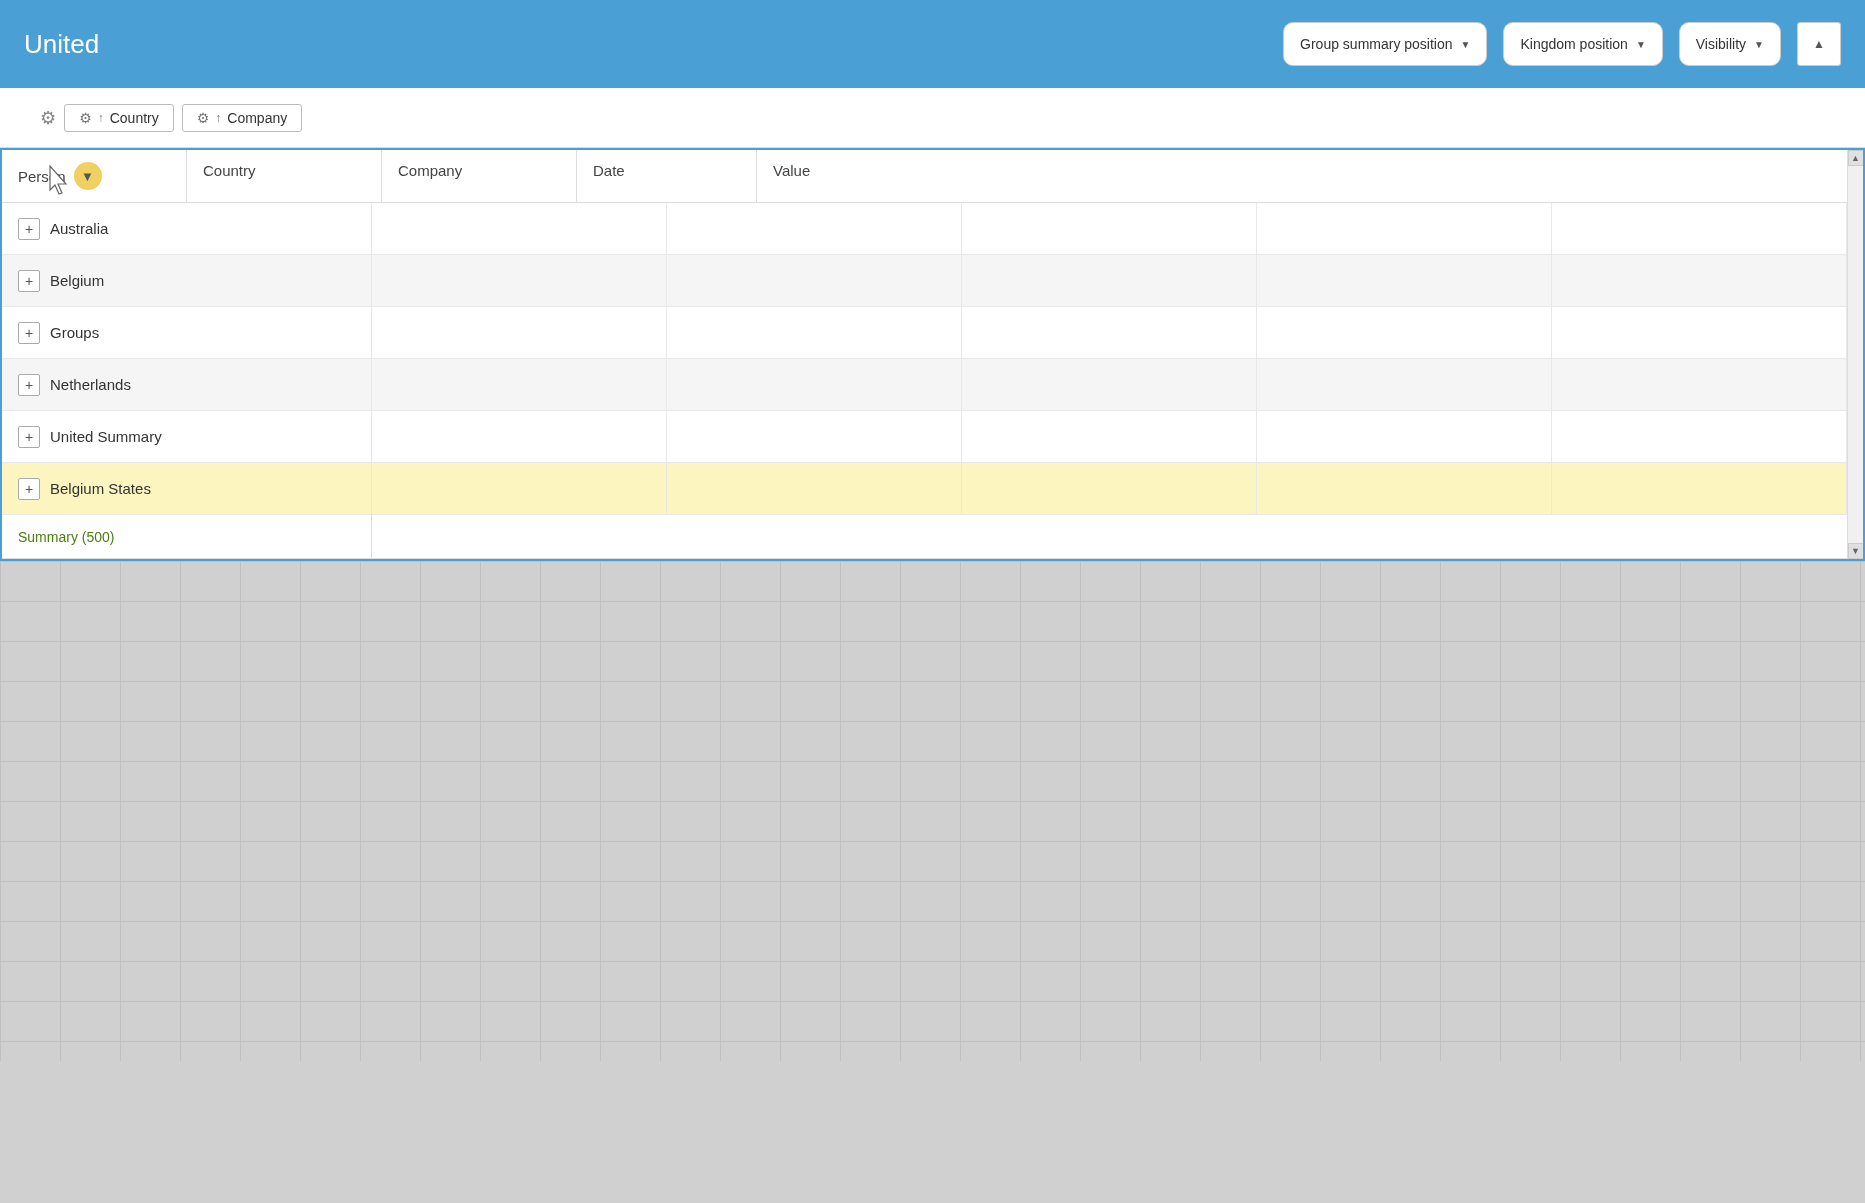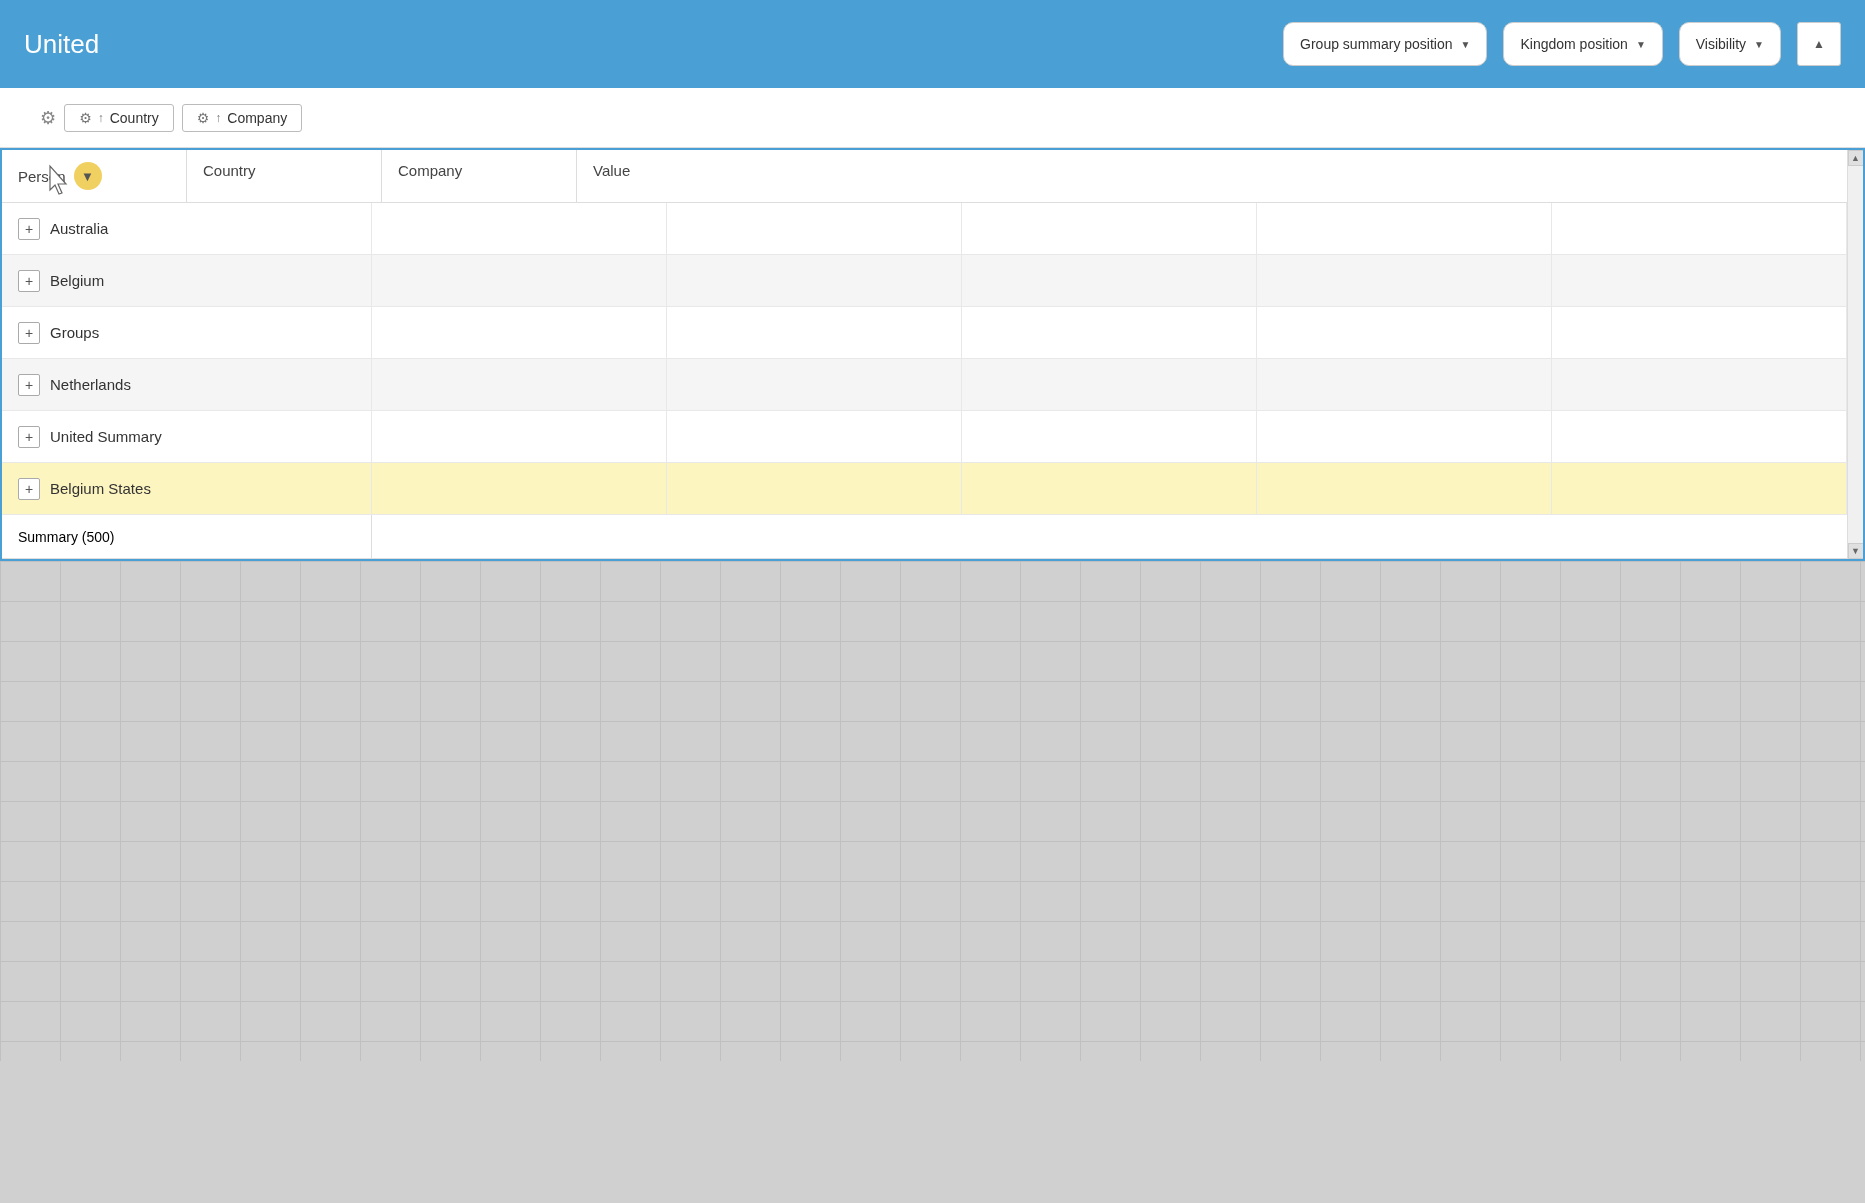--- a/index.html
+++ b/index.html
@@ -232,21 +232,21 @@
       border-bottom: 1px solid #ddd;
       align-items: center;
       height: 44px;
       background: white;
     }
     .summary-label-cell {
       width: 370px;
       min-width: 370px;
       padding: 8px 16px;
       font-size: 14px;
-      color: #000000;
+      color: #4d7c0f;
       border-right: 1px solid #ddd;
       height: 100%;
       display: flex;
       align-items: center;
     }
 
     
     .scrollbar-track-v {
       position: absolute;
       right: 0;
@@ -334,20 +334,21 @@
       <button class="filter-btn">
         <span>▼</span>
       </button>
 
       <svg style="position:absolute;left:44px;top:14px;pointer-events:none;z-index:10;" width="28" height="34" viewBox="0 0 28 34">
         <polygon points="4,2 4,26 9,21 13,30 16,29 12,20 20,20" fill="white" stroke="#666" stroke-width="1.2"></polygon>
       </svg>
     </div>
     <div class="col-country">Country</div>
     <div class="col-company">Company</div>
+    <div class="col-date">Date</div>
     <div class="col-value">Value</div>
 
     <div style="width:16px;min-width:16px;"></div>
   </div>
 
   <div id="table-rows">
 
   <div class="table-row">
         <div class="row-group-cell">
           <div class="expand-btn">+</div>

